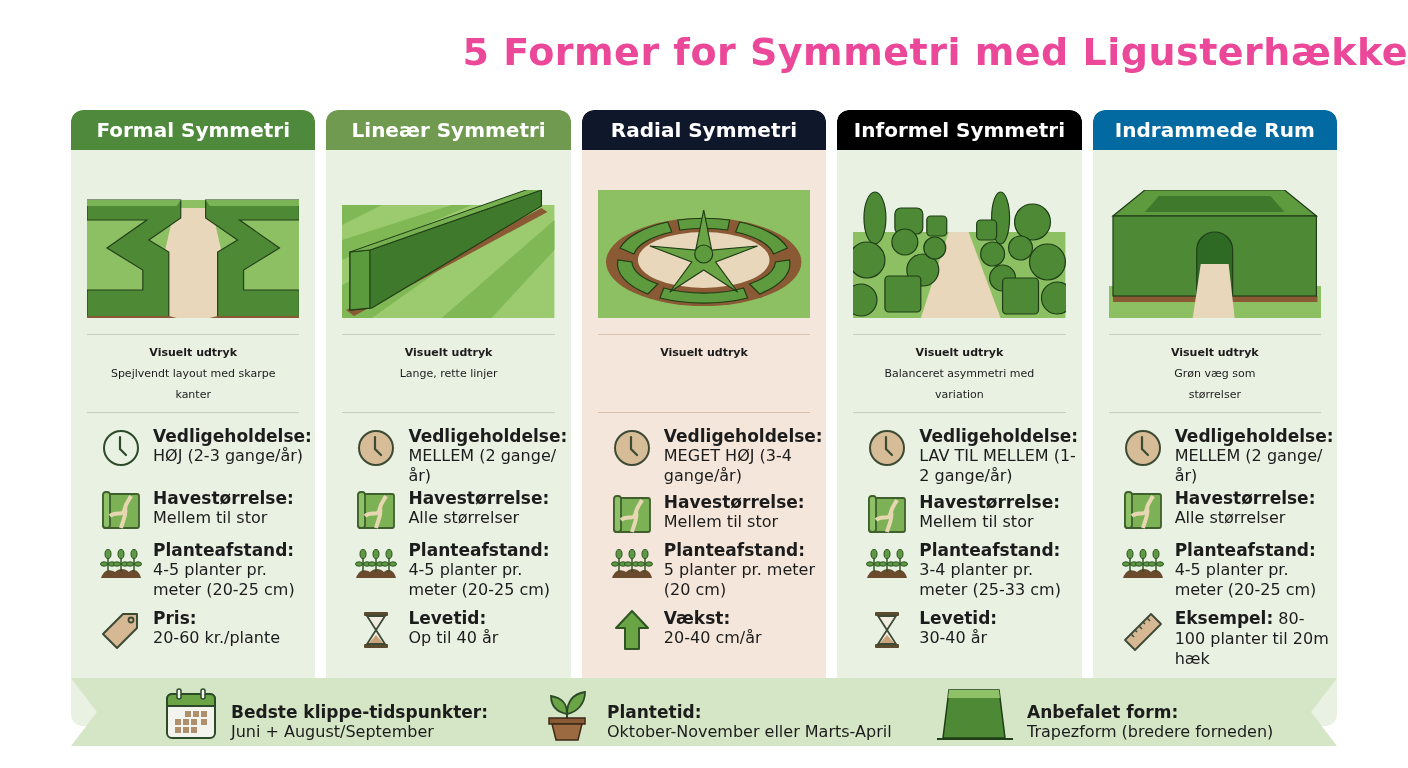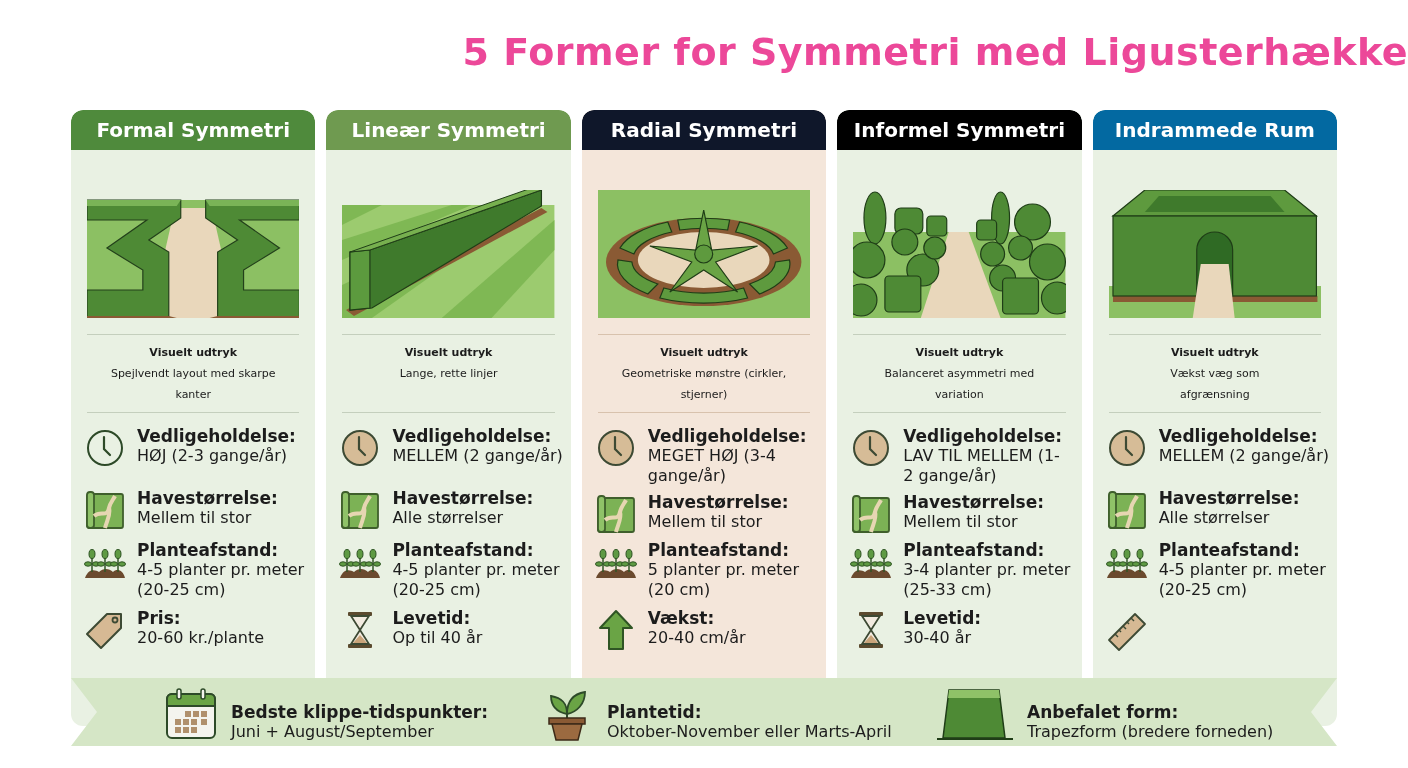--- a/index.html
+++ b/index.html
@@ -9,21 +9,21 @@
   .cards { position: absolute; top: 110px; left: 71px; width: 1266px; height: 616px; display: flex; gap: 11px; }
   .card { flex: 1; border-radius: 12px; background: #e9f1e3; position: relative; overflow: hidden; }
   .card.accent { background: #f4e6da; }
   .card-head { height: 40px; color: #ffffff; font-weight: bold; font-size: 20px; display: flex; align-items: center; justify-content: center; border-radius: 12px 12px 0 0; }
   .illus { position: absolute; top: 80px; left: 16px; right: 16px; height: 128px; }
   .illus svg { width: 100%; height: 100%; display: block; }
   .divider { position: absolute; left: 16px; right: 16px; height: 1px; background: #c4cfbd; }
   .card.accent .divider { background: #d8c2ad; }
   .visual { position: absolute; top: 232px; left: 8px; right: 8px; text-align: center; font-size: 11px; line-height: 21px; }
   .visual .vh { font-weight: bold; }
-  .attr { position: absolute; left: 12px; right: 4px; display: flex; align-items: flex-start; }
+  .attr { position: absolute; left: 28px; right: 4px; display: flex; align-items: flex-start; }
   .attr .ic { width: 44px; height: 44px; flex: 0 0 44px; margin-right: 10px; }
   .attr .ic svg { width: 44px; height: 44px; display: block; }
   .attr .tx { font-size: 16px; line-height: 20px; }
   .attr .tx .lbl { font-weight: bold; font-size: 17px; }
   .banner { position: absolute; top: 678px; left: 71px; width: 1266px; height: 68px; }
   .banner svg.bg { position: absolute; left: 0; top: 0; }
   .b-item { position: absolute; top: 8px; display: flex; align-items: center; }
   .b-item .bic { width: 56px; height: 56px; margin-right: 12px; }
   .b-item .bic svg { width: 56px; height: 56px; display: block; }
   .b-item .btx { font-size: 16px; line-height: 20px; margin-top: 16px; }
@@ -251,21 +251,20 @@
           <path d="M150 108 A90 40 0 0 1 62 108 L66 98 A72 30 0 0 0 146 98 Z"></path>
           <path d="M50 104 A90 40 0 0 1 20 70 L34 72 A72 30 0 0 0 60 94 Z"></path>
         </g>
         <path d="M106 20 L114 60 L160 56 L118 72 L140 102 L106 80 L72 102 L94 72 L52 56 L98 60 Z" fill="#6aa445" stroke="#1f3d17" stroke-width="1.2"></path>
         <circle cx="106" cy="64" r="9" fill="#5e9a3e" stroke="#1f3d17" stroke-width="1.2"></circle>
       </svg>
     </div>
     <div class="divider" style="top:224px"></div>
     <div class="visual">
       <div class="vh">Visuelt udtryk</div>
-      <div style="padding:0 18px">Geometriske mønstre (cirkler, stjerner)</div>
     </div>
     <div class="divider" style="top:302px"></div>
     <div class="attr" style="top:316px">
       <span class="ic">
           <svg>
             <use href="#sym-clock"></use>
           </svg>
         </span>
       <div class="tx" style="width:140px">
           <div class="lbl">Vedligeholdelse:</div>
@@ -396,21 +395,21 @@
         <path d="M36 0 L176 0 L208 26 L4 26 Z" fill="#5e9a3e" stroke="#1f3d17" stroke-width="1.2"></path>
         <path d="M50 6 L162 6 L176 22 L36 22 Z" fill="#3f7a2c"></path>
         <rect x="4" y="26" width="204" height="80" fill="#4e8a35" stroke="#1f3d17" stroke-width="1.2"></rect>
         <path d="M88 106 L88 60 A18 18 0 0 1 124 60 L124 106 Z" fill="#2f6a24" stroke="#1f3d17" stroke-width="1.2"></path>
         <path d="M92 74 L120 74 L126 128 L84 128 Z" fill="#e9d7bb"></path>
       </svg>
     </div>
     <div class="divider" style="top:224px"></div>
     <div class="visual">
       <div class="vh">Visuelt udtryk</div>
-      <div style="padding:0 50px">Vækst væg som afgrænsning</div>
+      <div style="padding:0 50px">Grøn væg som størrelser</div>
     </div>
     <div class="divider" style="top:302px"></div>
     <div class="attr" style="top:316px">
       <span class="ic">
           <svg>
             <use href="#sym-clock"></use>
           </svg>
         </span>
       <div class="tx">
           <div class="lbl">Vedligeholdelse:</div>
@@ -438,20 +437,21 @@
           <div class="lbl">Planteafstand:</div>
           <div>4-5 planter pr. meter (20-25 cm)</div>
         </div>
     </div>
     <div class="attr" style="top:498px">
       <span class="ic">
           <svg>
             <use href="#sym-ruler"></use>
           </svg>
         </span>
+      <div class="tx" style="width:170px"><span class="lbl">Eksempel:</span> <span>80-100 planter til 20m hæk</span></div>
     </div>
   </div>
 </div>
 
 <div class="banner">
   <svg class="bg" width="1266" height="68" viewBox="0 0 1266 68">
     <path d="M0 0 L1266 0 L1240 34 L1266 68 L0 68 L26 34 Z" fill="#d5e6c6"></path>
   </svg>
 
   <div class="b-item" style="left:92px">

